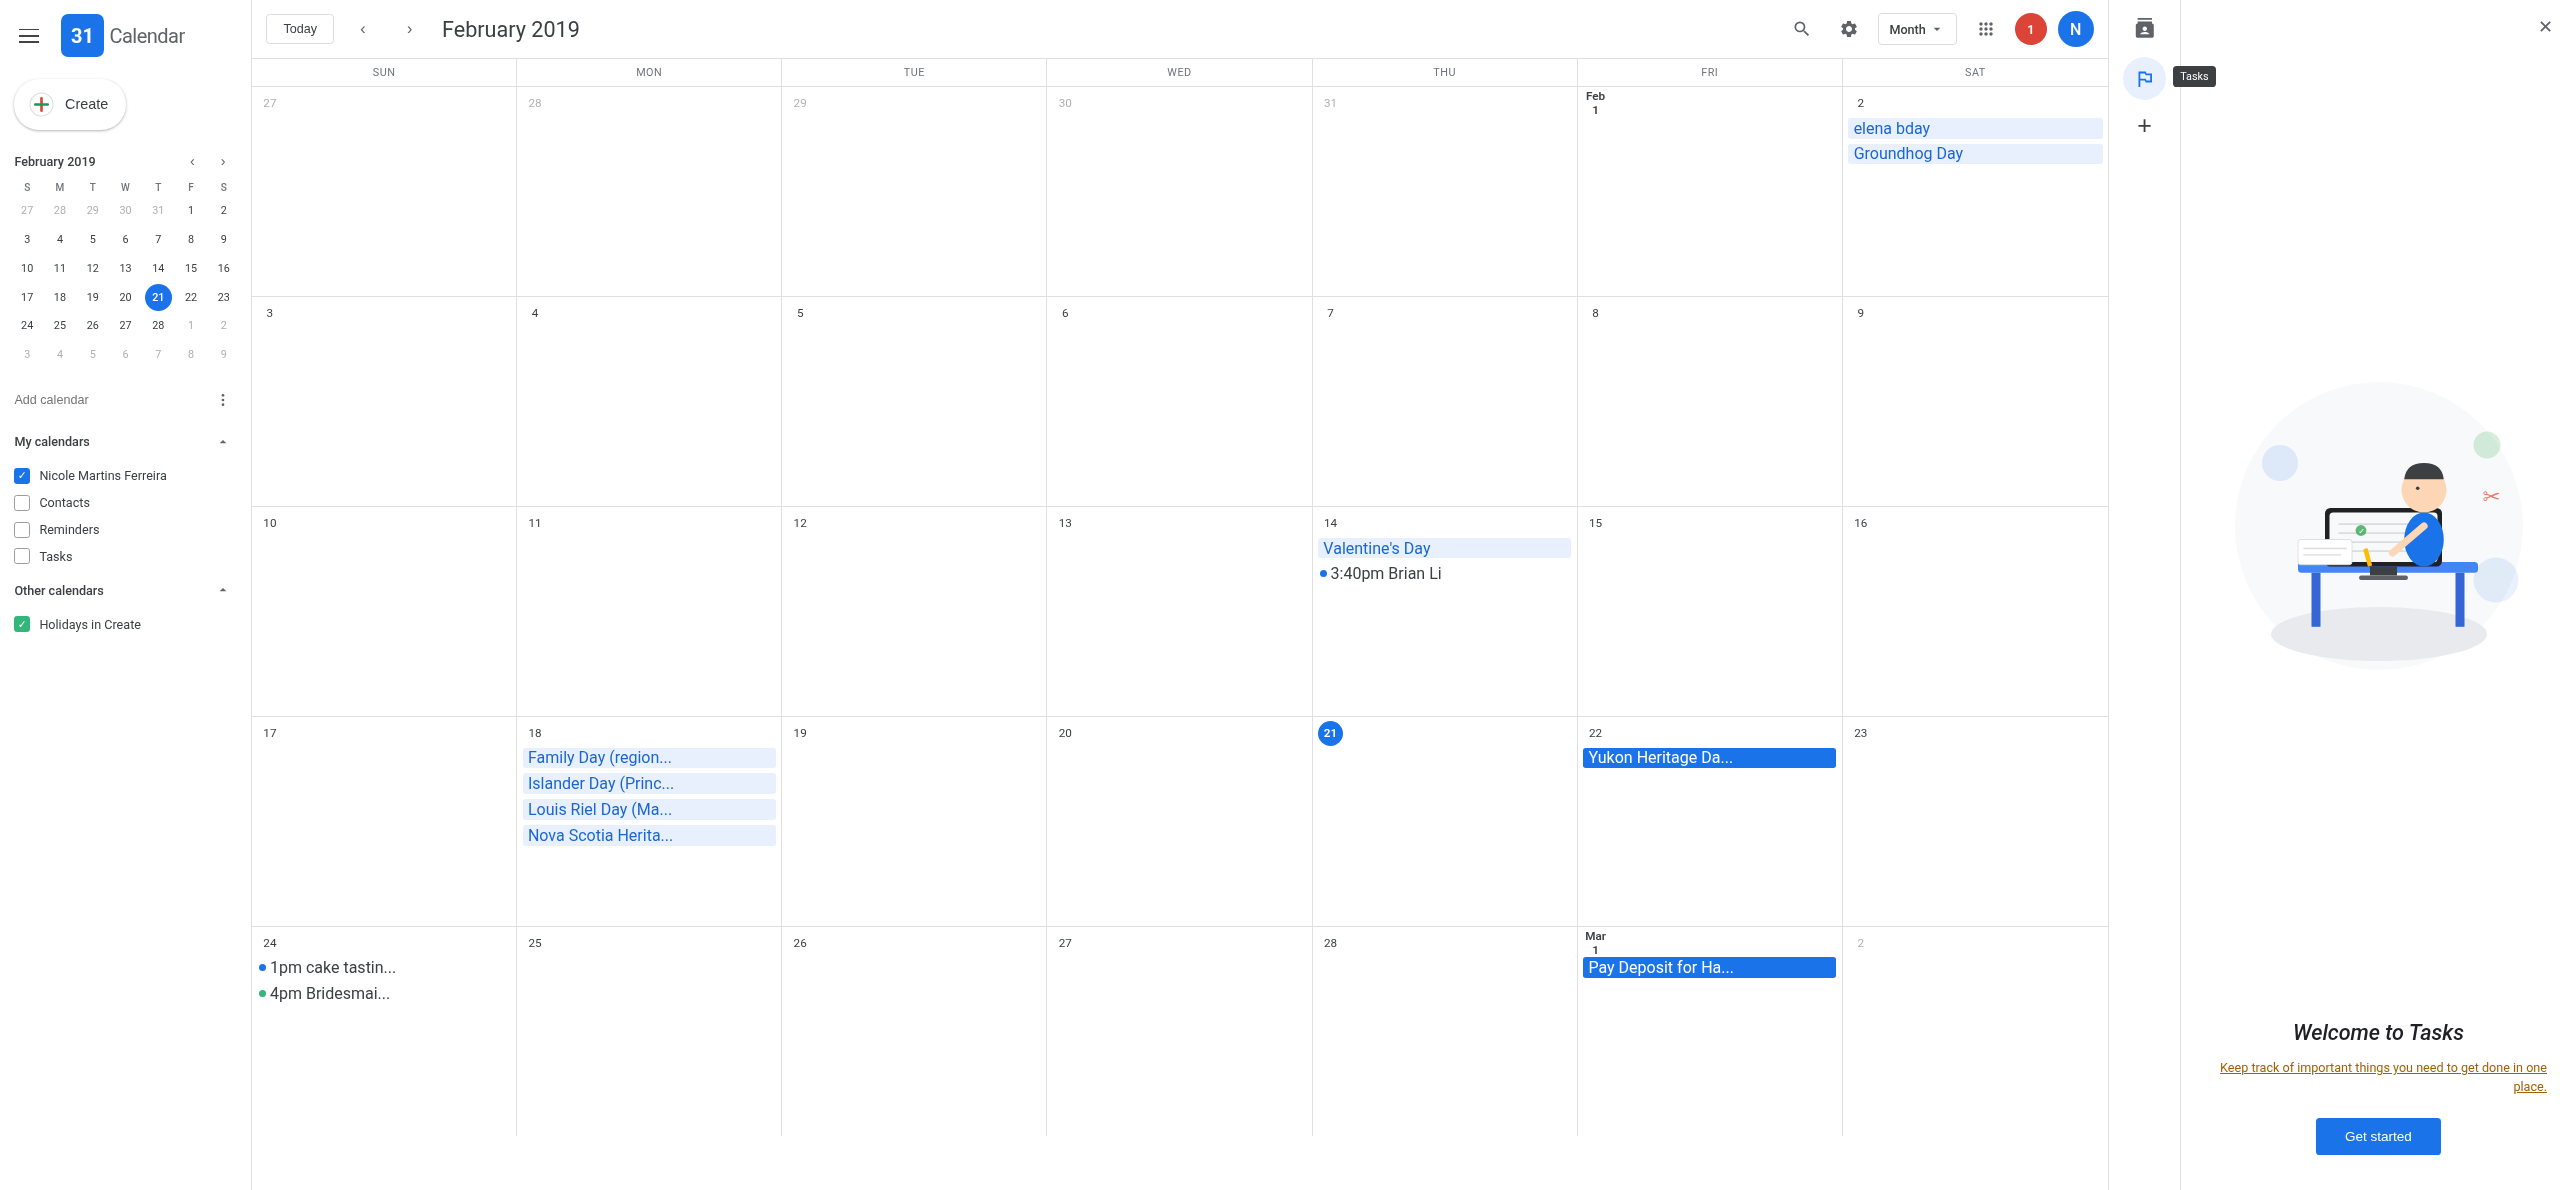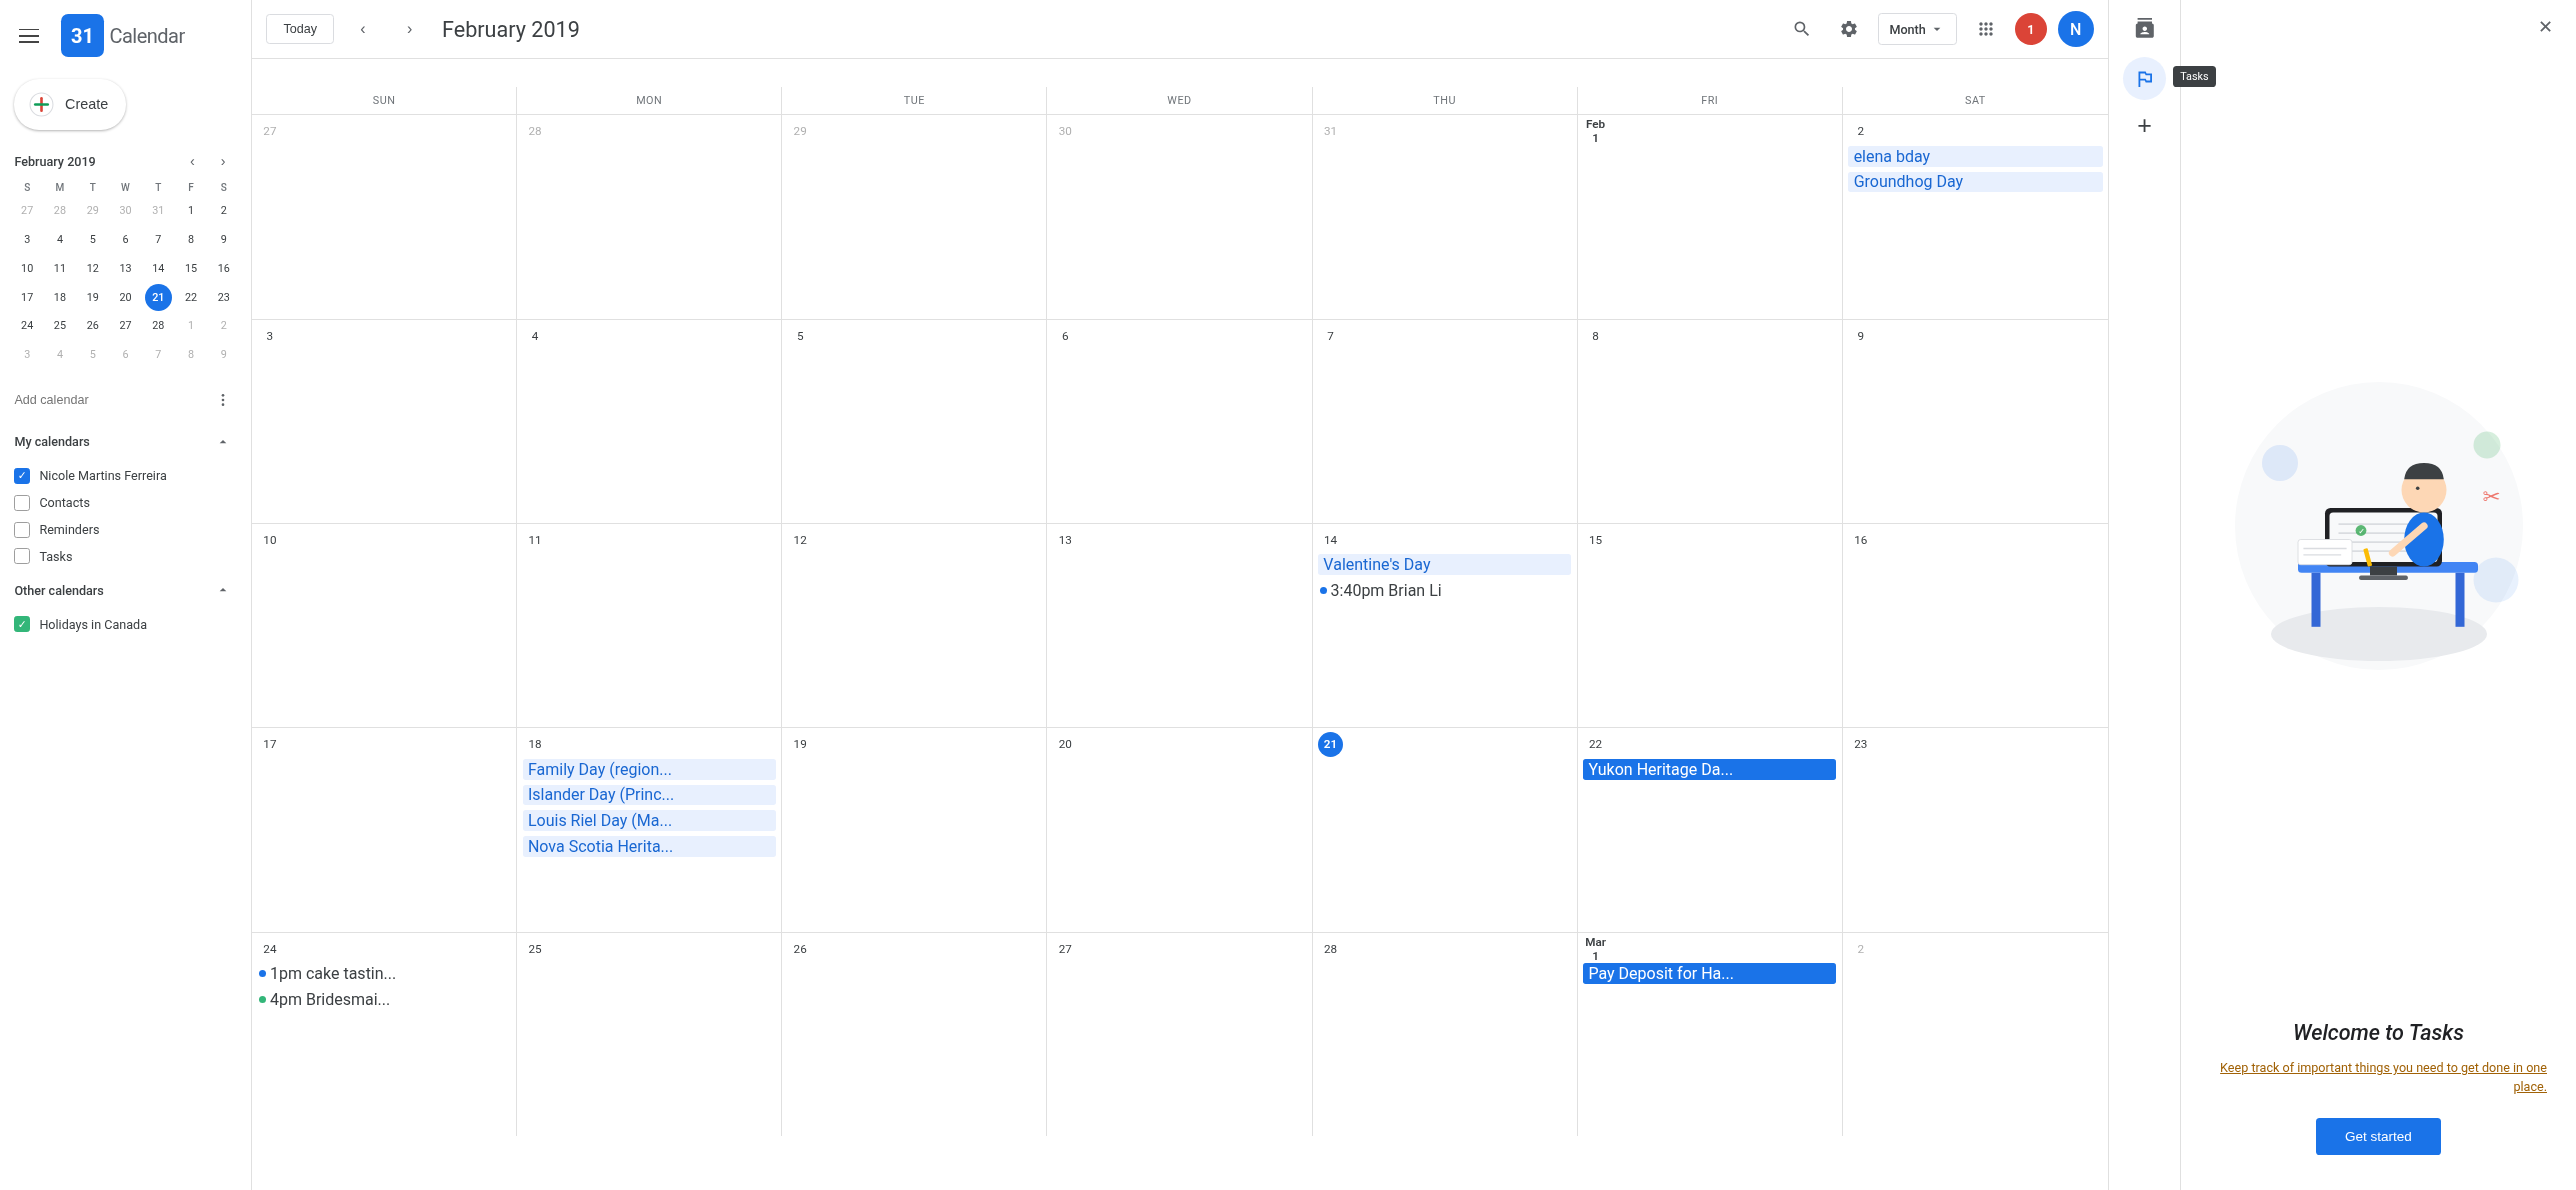--- a/index.html
+++ b/index.html
@@ -148,21 +148,20 @@
       border-radius: 50%; display: flex; align-items: center; justify-content: center; color: #5f6368;
     }
 
     
     .main-area {
       display: flex;
       flex-direction: column;
       flex: 1;
       height: 1136px;
       overflow: hidden;
-      gap: 28px;
     }
 
     
     .top-bar {
       height: 59px;
       display: flex;
       align-items: center;
       padding: 0 14.4px;
       gap: 10.8px;
       border-bottom: 0.9px solid #e0e0e0;
@@ -529,21 +528,21 @@
       <button class="collapse-btn">
         <svg width="16" height="16" viewBox="0 0 24 24" fill="#5f6368">
             <path d="M7 14l5-5 5 5z"></path>
           </svg>
       </button>
     </div>
     <div class="cal-item">
       <div class="cal-checkbox green-check">
           <span class="checkmark">✓</span>
         </div>
-      <span class="cal-item-label">Holidays in Canada</span>
+      <span class="cal-item-label">Holidays in Create</span>
     </div>
   </div>
 </div>
 
 <div class="main-area">
 
   <div class="top-bar">
     <button class="today-btn">Today</button>
     <button class="nav-arrow">‹</button>
     <button class="nav-arrow">›</button>

